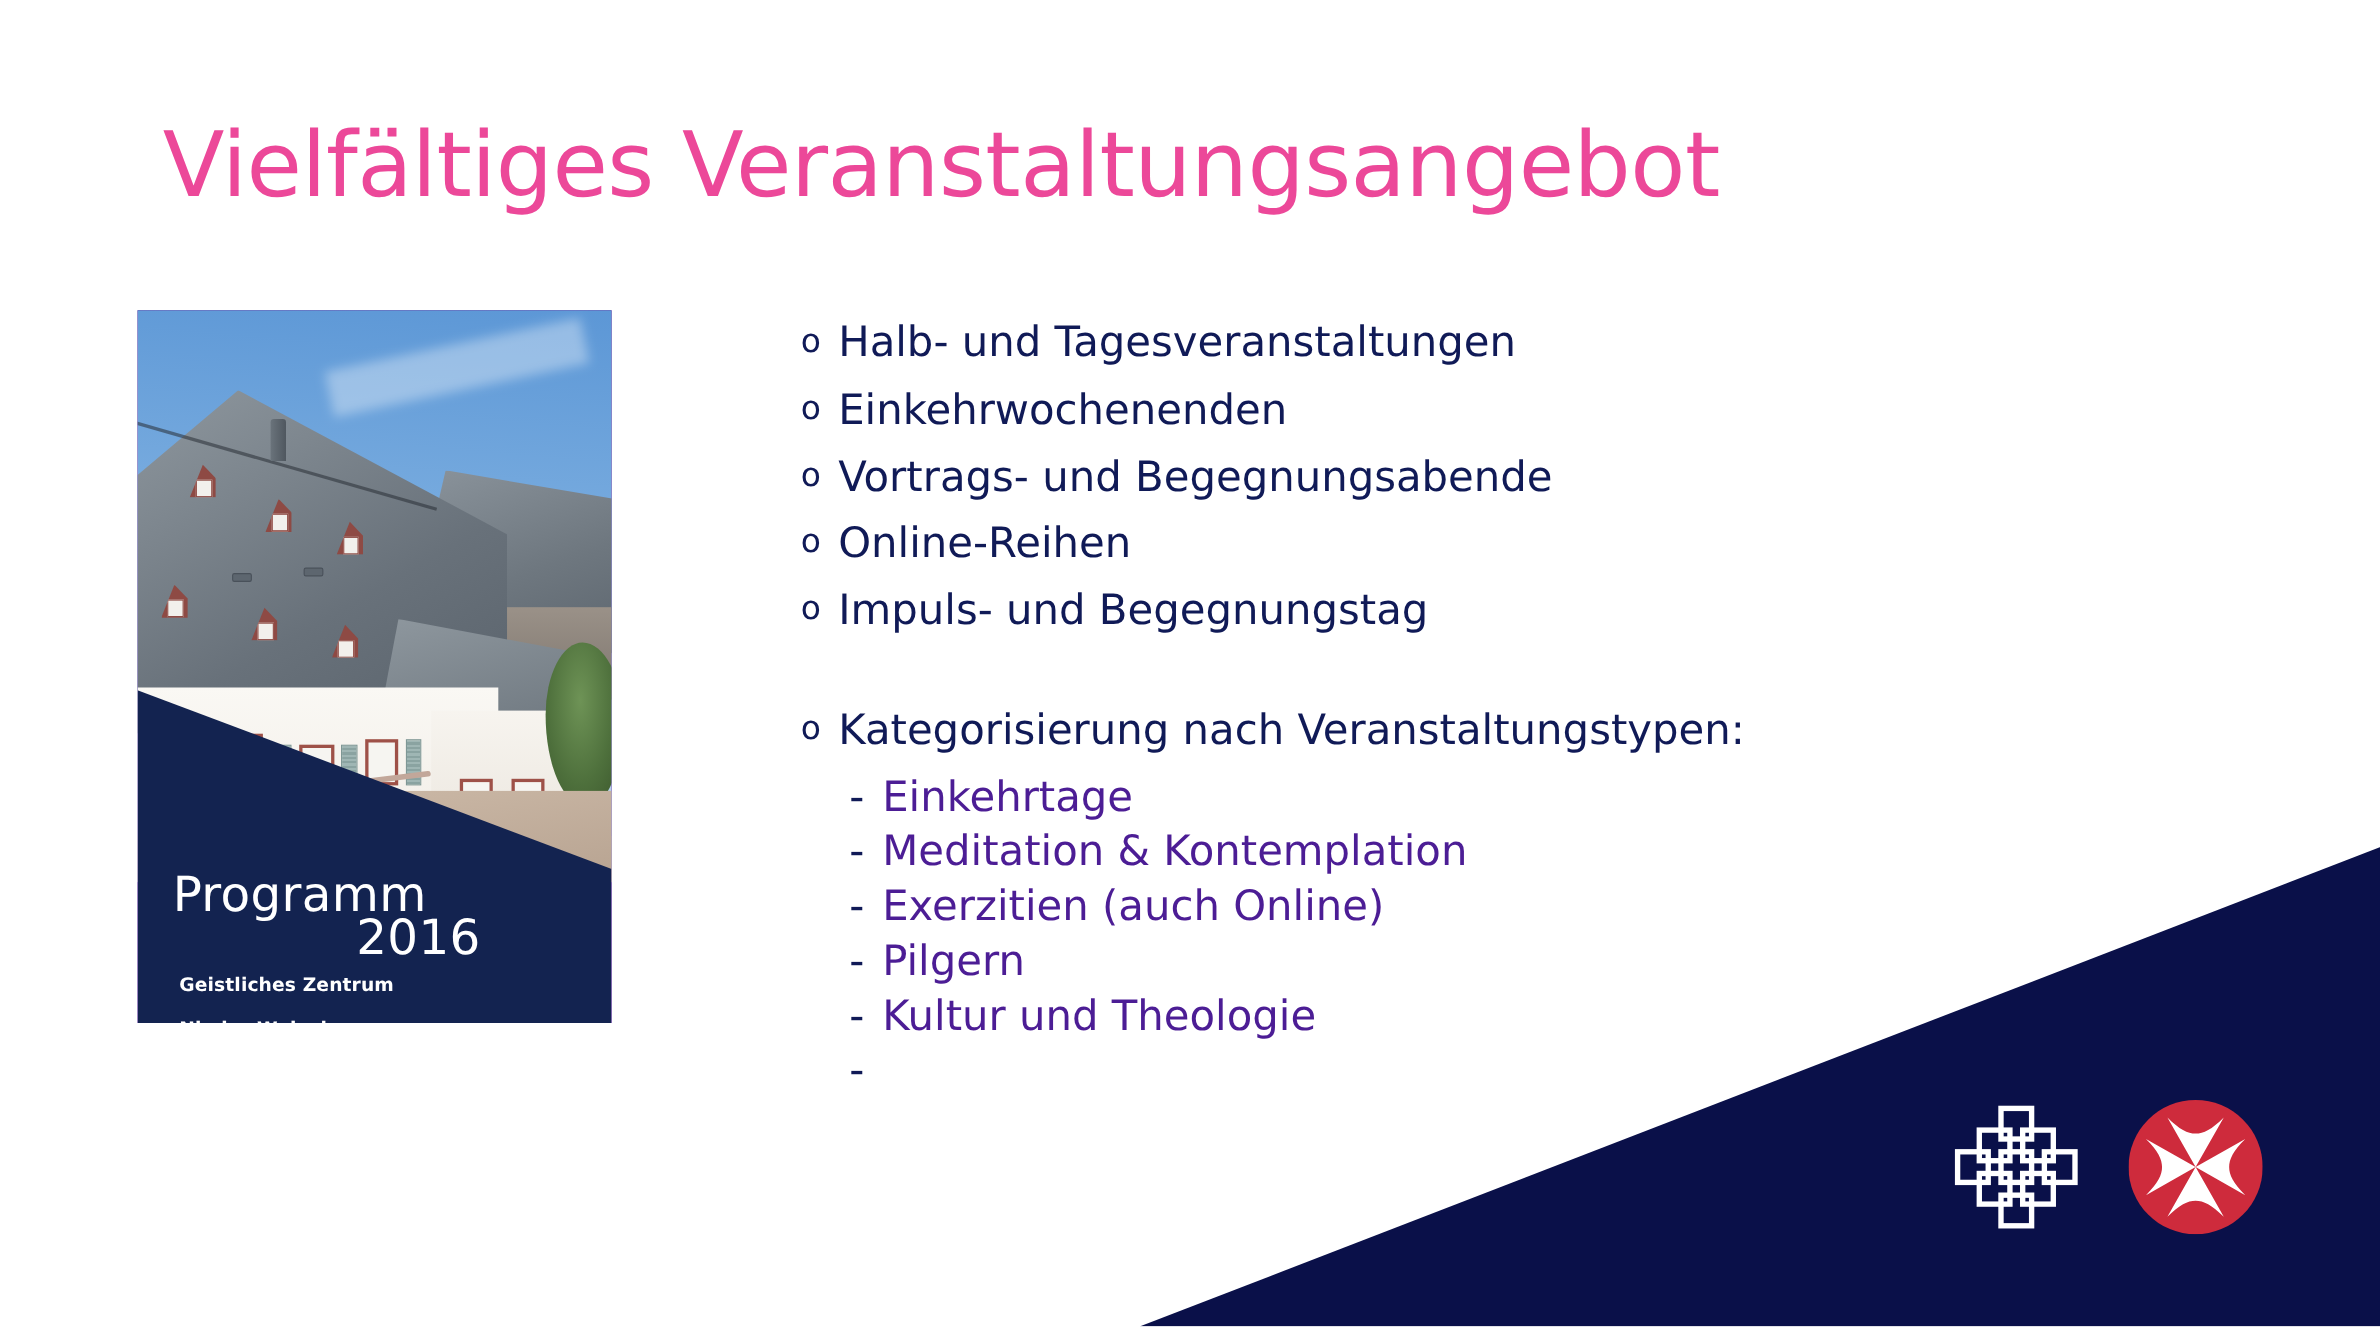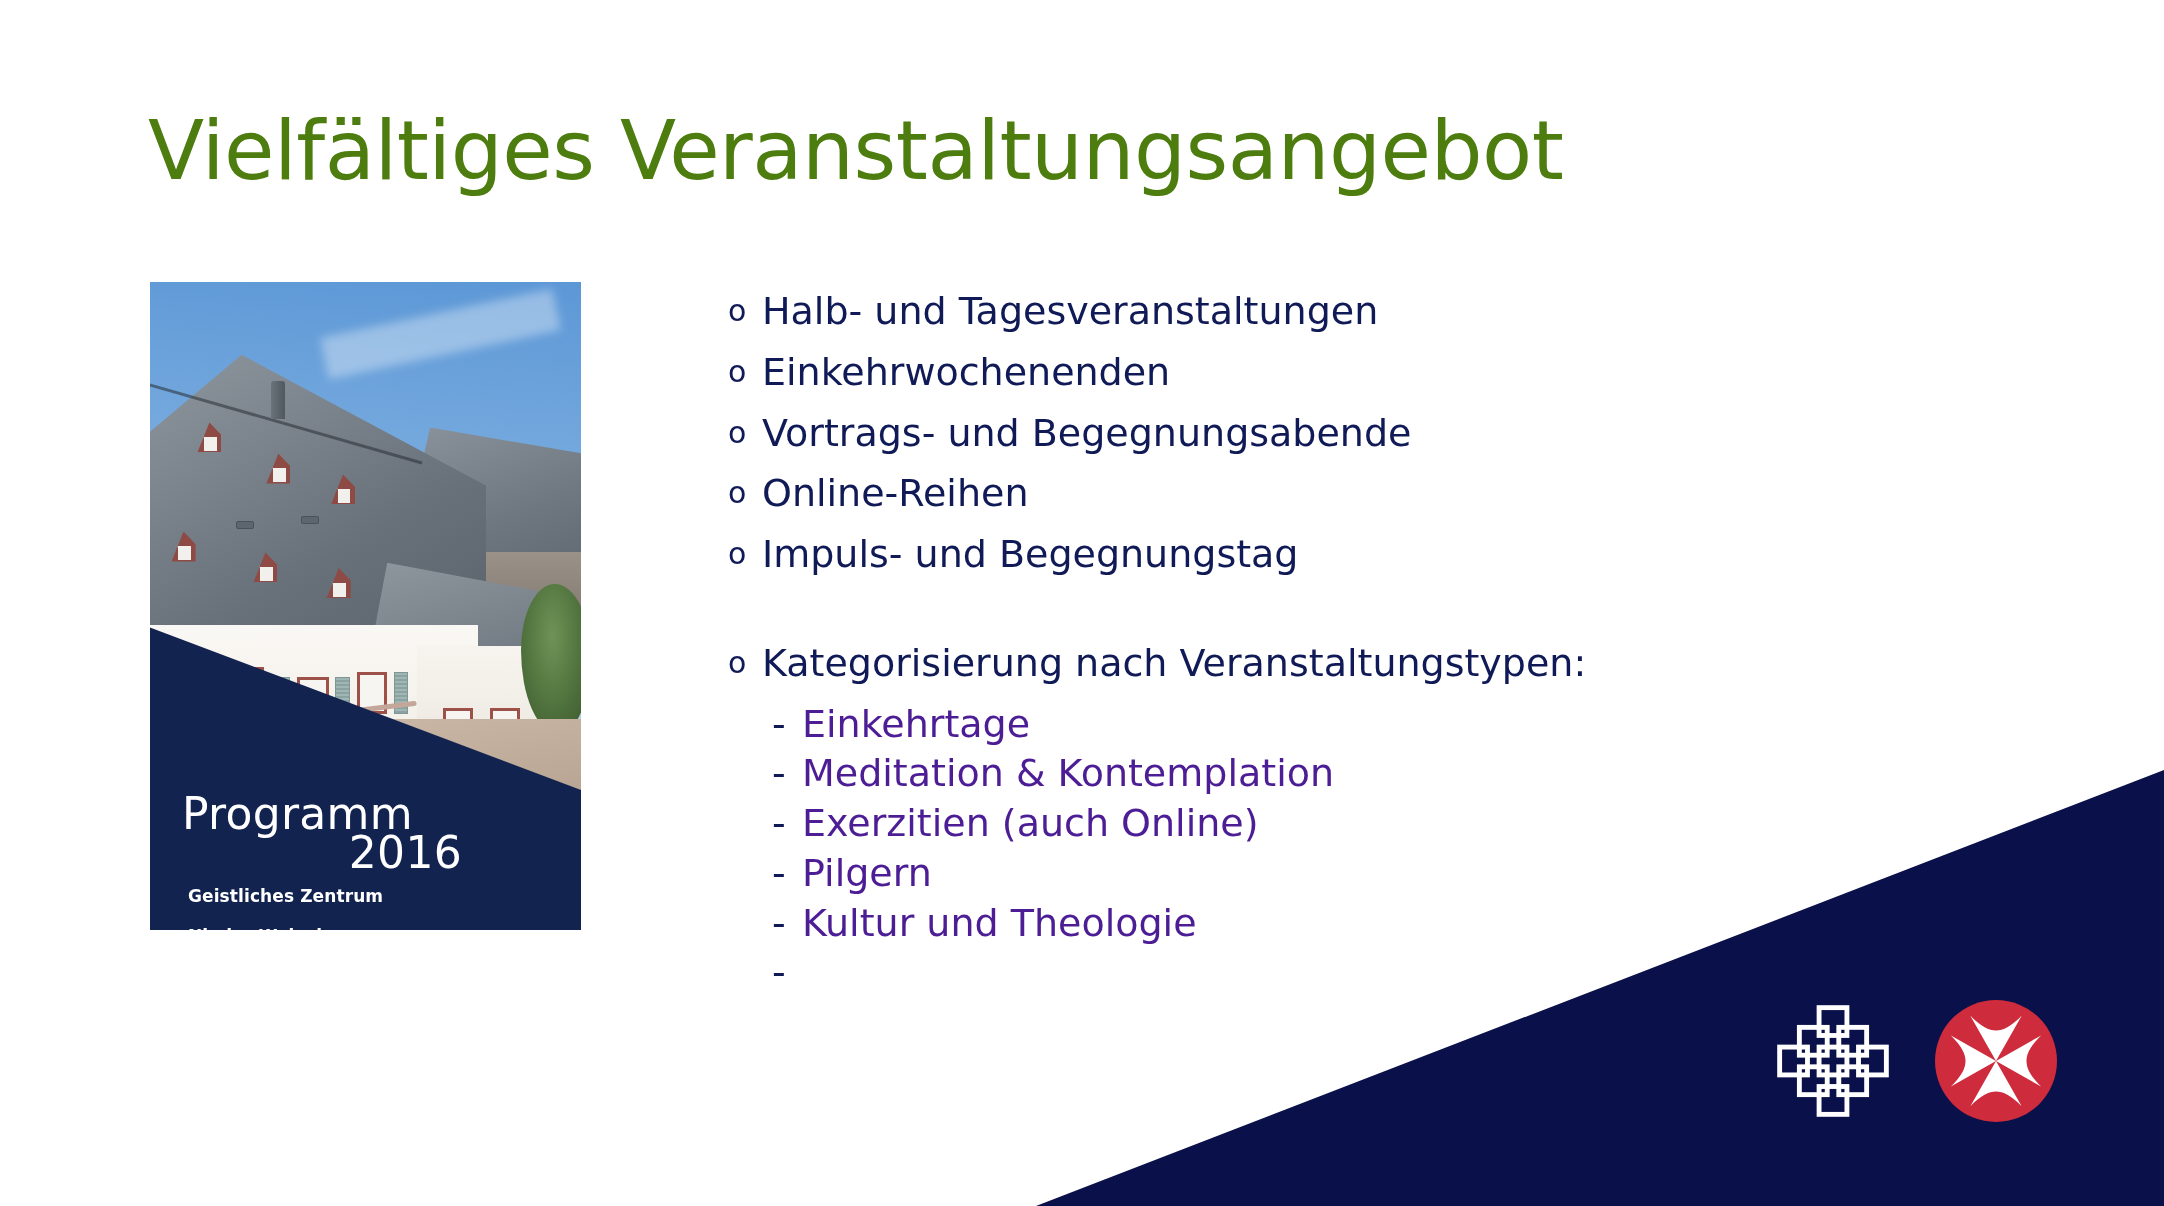--- a/index.html
+++ b/index.html
@@ -26,21 +26,21 @@
     width:2164px; height:1206px;
     pointer-events:none;
     z-index:1;
   }
 
   
   .slide-title {
     position:absolute;
     left:148px; top:110px;
     width:1900px;
-    color:#4d7c0f;
+    color:#ec4899;
     font-family:"DejaVu Sans", sans-serif;
     font-weight:400;
     font-size:82px;
     line-height:1.0;
     letter-spacing:-0.5px;
     white-space:nowrap;
     z-index:5;
   }
 
   
@@ -100,21 +100,21 @@
 
   .sub-text {
     font-size:38px;
     color:#4c1d95;
     line-height:1.02;
   }
 
   
   .brochure {
     position:absolute;
-    left:150px; top:282px;
+    left:125px; top:282px;
     width:431px; height:648px;
     overflow:hidden;
     z-index:4;
     background:#4c1d95;
   }
 
   
   .photo {
     position:absolute;
     left:0; top:0;

